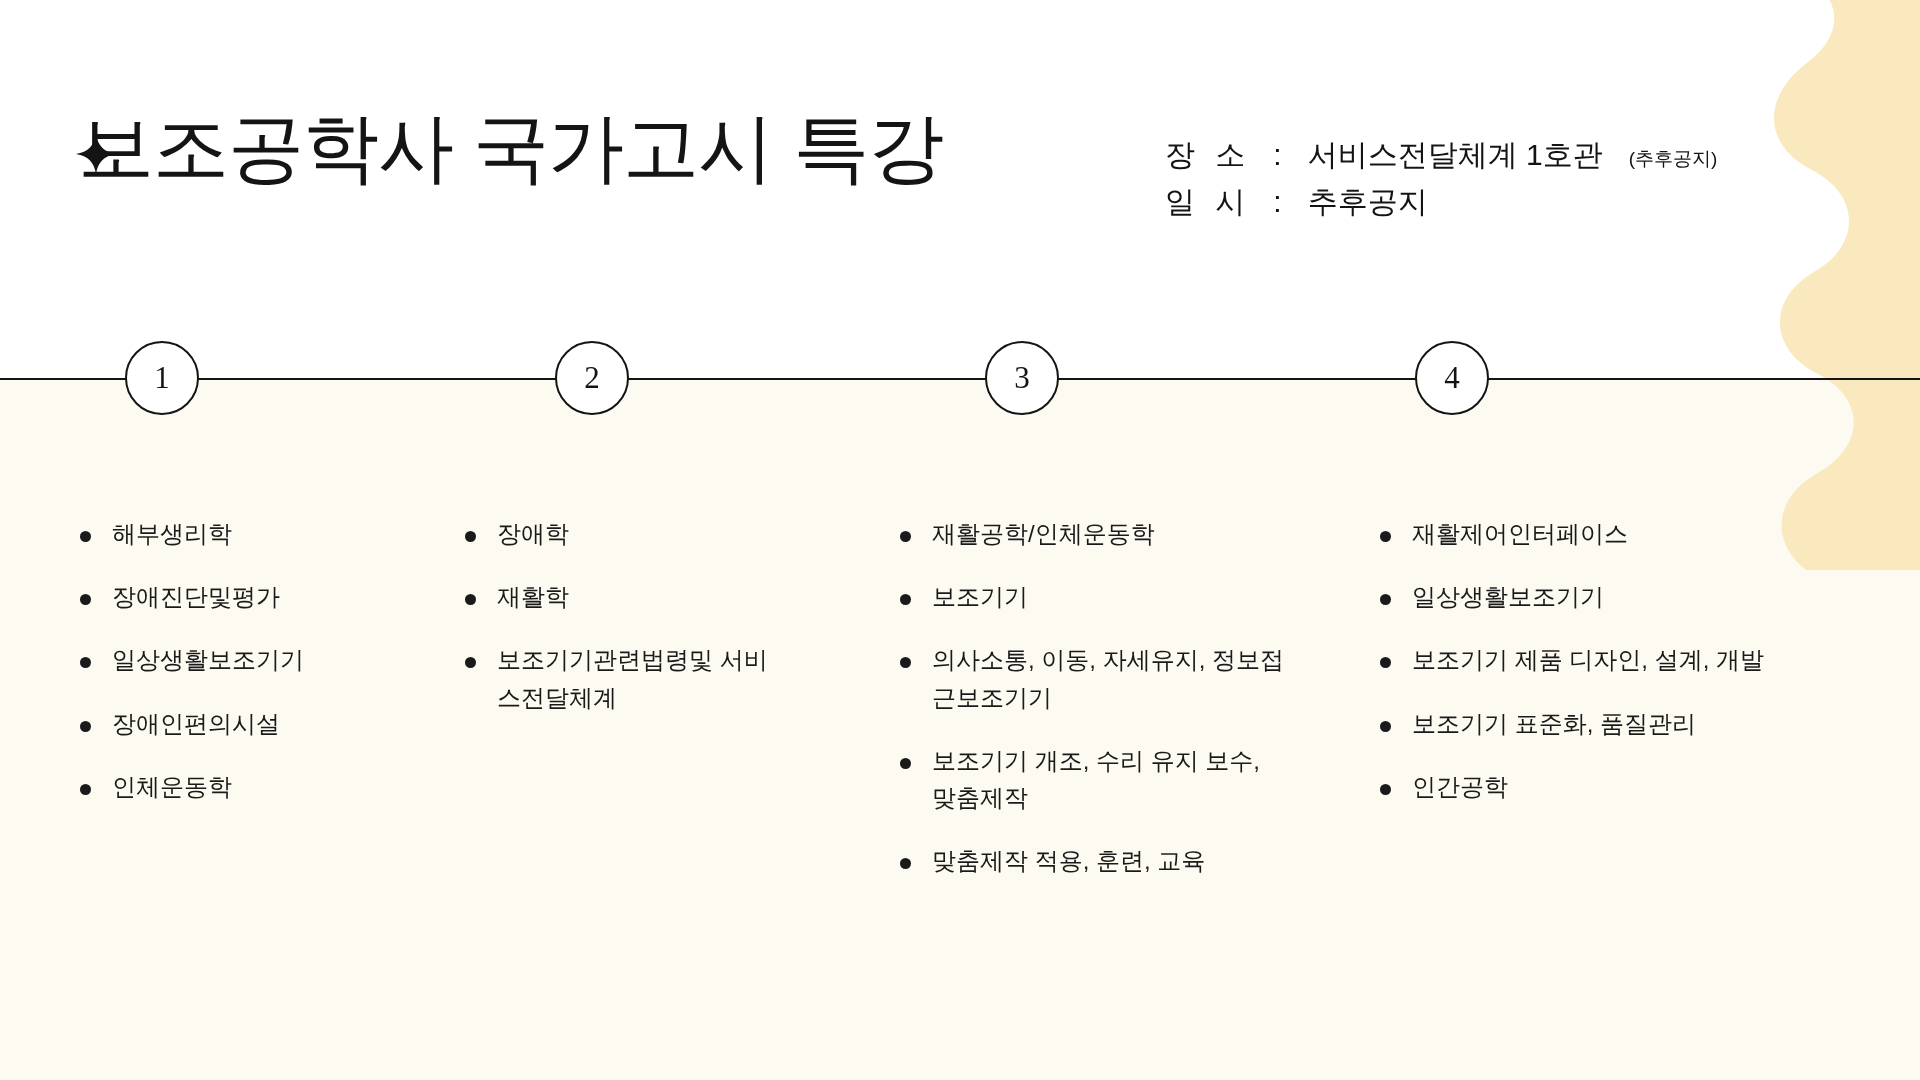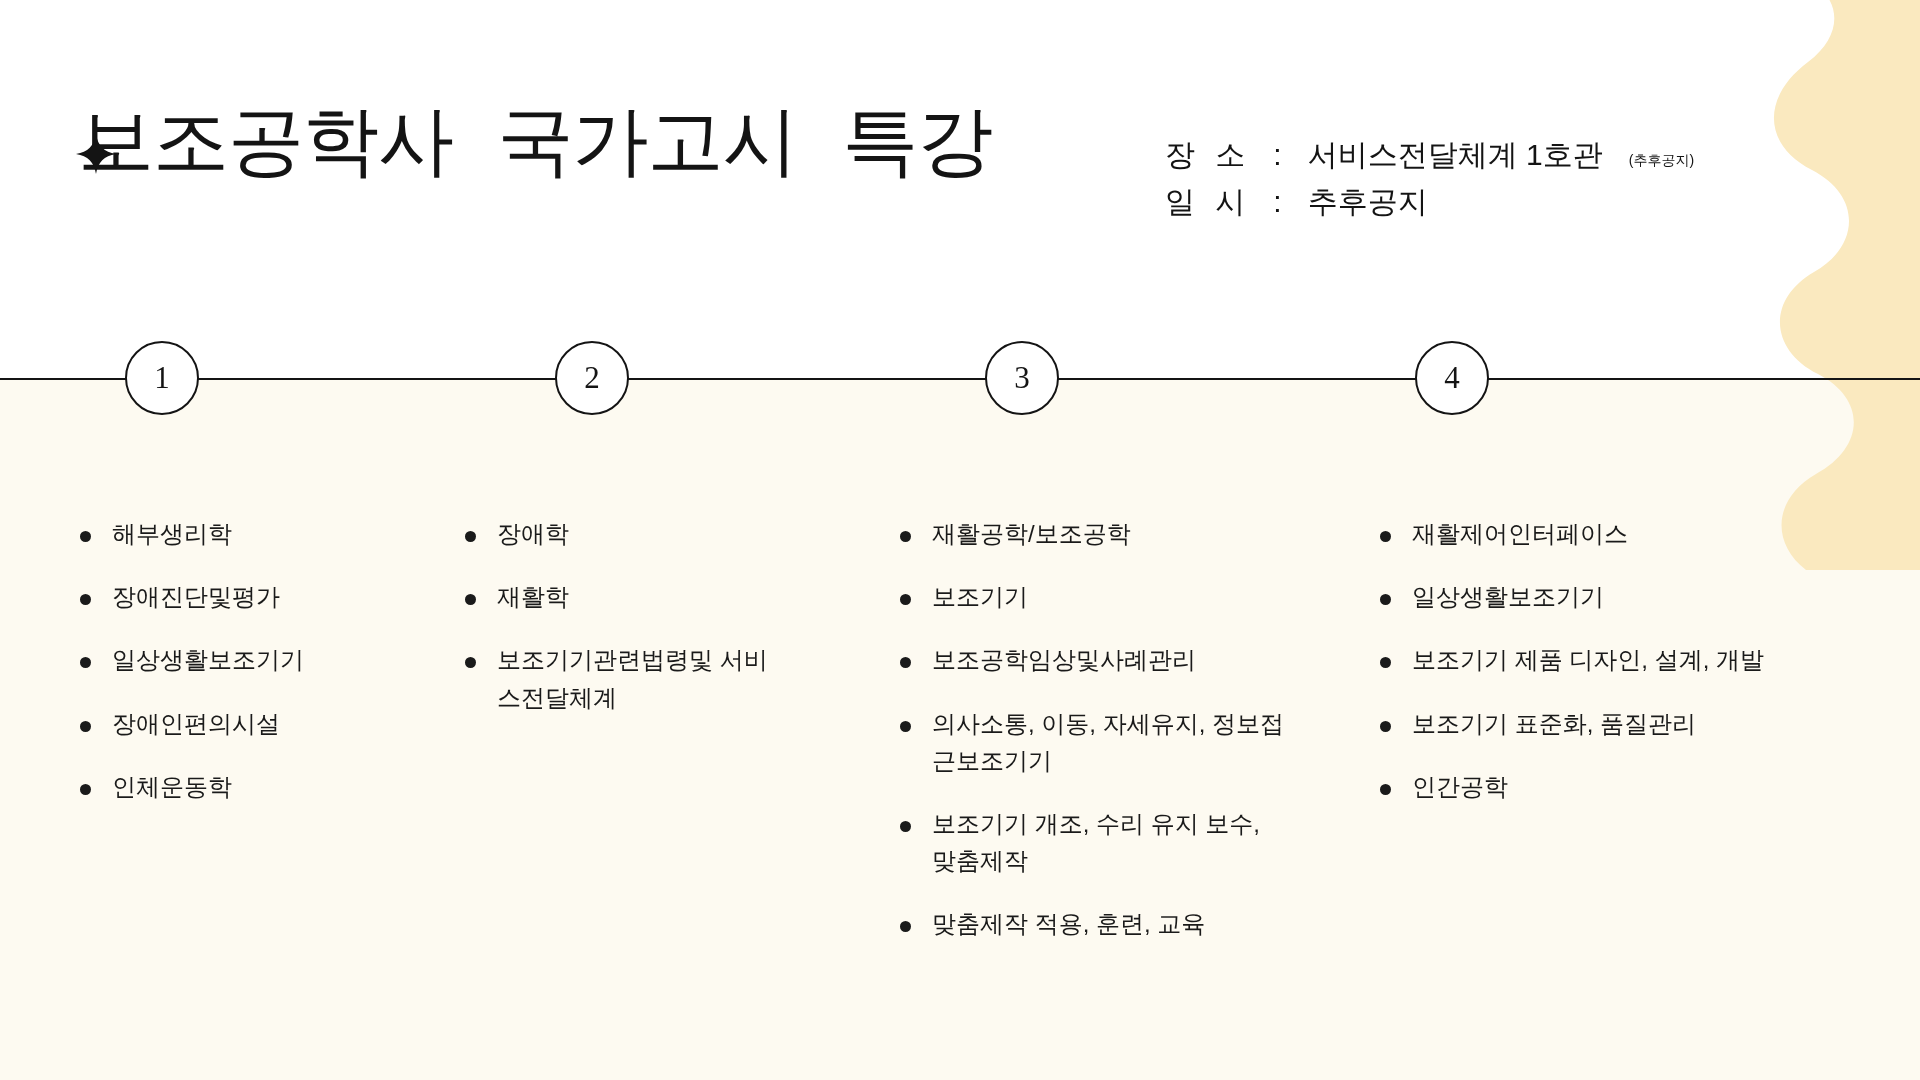--- a/index.html
+++ b/index.html
@@ -43,21 +43,21 @@
     pointer-events: none;
   }
   
   .title-wrap {
     position: absolute;
     left: 78px;
     top: 108px;
     z-index: 4;
   }
   .main-title {
-    font-family: Liberation Mono, monospace;
+    font-family: Liberation Sans, sans-serif;
     font-size: 76px;
     font-weight: 400;
     color: #141414;
     letter-spacing: -1px;
     white-space: nowrap;
     line-height: 1.05;
   }
   .sparkle {
     position: absolute;
     left: 74px;
@@ -80,21 +80,21 @@
   .meta-row {
     display: flex;
     align-items: baseline;
     gap: 20px;
   }
   .meta-label {
     letter-spacing: 6px;
   }
   .meta-sep { padding: 0 6px 0 2px; }
   .meta-note {
-    font-size: 14px;
+    font-size: 19px;
     margin-left: 6px;
   }
   
   .timeline-line {
     position: absolute;
     left: 0;
     top: 378px;
     width: 1920px;
     height: 2px;
     background: #141414;
@@ -217,23 +217,22 @@
   <div class="col c2">
     <ul>
       <li>장애학</li>
       <li>재활학</li>
       <li>보조기기관련법령및 서비스전달체계</li>
     </ul>
   </div>
 
   <div class="col c3">
     <ul>
-      <li>재활공학/보조공학</li>
+      <li>재활공학/인체운동학</li>
       <li>보조기기</li>
-      <li>보조공학임상및사례관리</li>
       <li>의사소통, 이동, 자세유지, 정보접근보조기기</li>
       <li>보조기기 개조, 수리 유지 보수, 맞춤제작</li>
       <li>맞춤제작 적용, 훈련, 교육</li>
     </ul>
   </div>
 
   <div class="col c4">
     <ul>
       <li>재활제어인터페이스</li>
       <li>일상생활보조기기</li>

